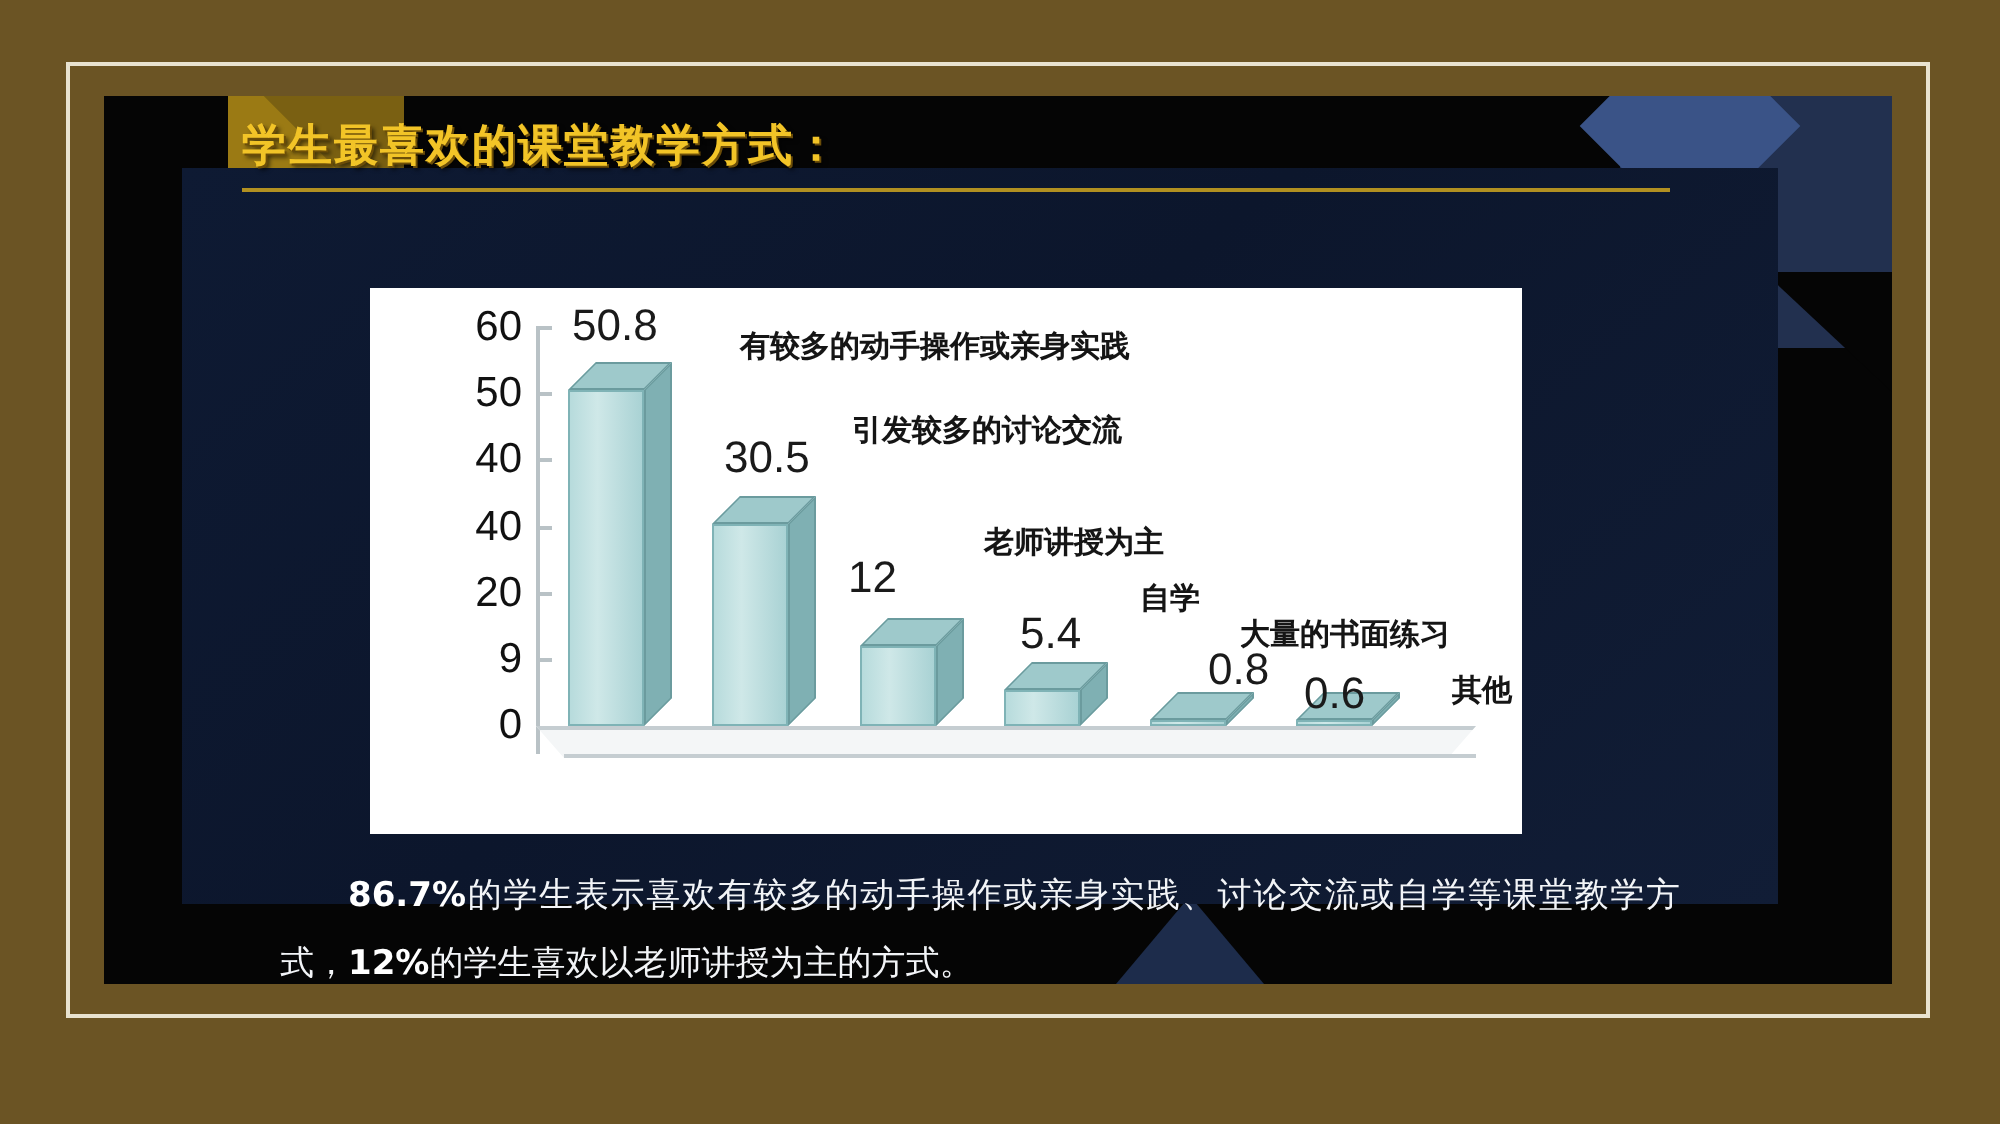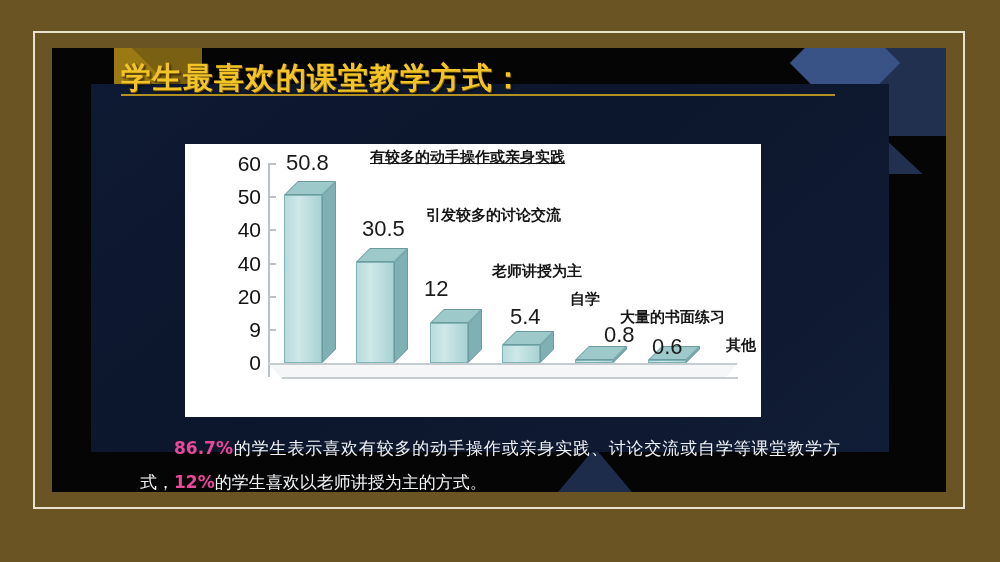--- a/index.html
+++ b/index.html
@@ -152,21 +152,21 @@
     left: 13px;
     top: 10px;
     width: 770px;
     height: 44px;
     z-index: 7;
   }
   #title-text {
     position: absolute;
     left: 56px;
     top: 0px;
-    font-size: 30px;
+    font-size: 22px;
     font-weight: bold;
     color: #f2c427;
     letter-spacing: 1px;
     text-shadow: 1px 1px 0 #6b4d08, 2px 2px 2px rgba(0,0,0,0.6);
     white-space: nowrap;
     font-family: "DejaVu Sans", sans-serif;
   }
   #title-underline {
     position: absolute;
     left: 56px;
@@ -308,21 +308,21 @@
     top: 383px;
     width: 700px;
     z-index: 7;
     color: #f2f4f7;
     font-size: 17px;
     line-height: 34px;
     font-family: "DejaVu Sans", sans-serif;
     text-align: justify;
   }
   #caption .hl {
-    color: #ec4899;
+    color: #ffffff;
     font-weight: bold;
   }
   #caption .indent { display: inline-block; width: 34px; }
 </style>
 </head>
 <body>
 
 <div id="slide">
 
   <div id="frame-rule"></div>
@@ -404,21 +404,21 @@
           </div>
         <div id="bar-values">
             <div class="bar-value" style="left: 101px; top: 6px;">50.8</div>
             <div class="bar-value" style="left: 177px; top: 72px;">30.5</div>
             <div class="bar-value" style="left: 239px; top: 132px;">12</div>
             <div class="bar-value" style="left: 325px; top: 160px;">5.4</div>
             <div class="bar-value" style="left: 397px; top: 178px; margin-left: 22px;">0.8</div>
             <div class="bar-value" style="left: 467px; top: 190px;">0.6</div>
           </div>
         <div id="bar-names">
-            <div class="bar-name" style="left: 185px; top: 4px; text-decoration: underline;">有较多的动手操作或亲身实践</div>
+            <div class="bar-name" style="left: 185px; top: 20px;">有较多的动手操作或亲身实践</div>
             <div class="bar-name" style="left: 241px; top: 62px;">引发较多的讨论交流</div>
             <div class="bar-name" style="left: 307px; top: 118px;">老师讲授为主</div>
             <div class="bar-name" style="left: 385px; top: 146px;">自学</div>
             <div class="bar-name" style="left: 435px; top: 164px;">大量的书面练习</div>
             <div class="bar-name" style="left: 541px; top: 192px;">其他</div>
           </div>
       </div>
     </div>
 
     <div id="caption">

